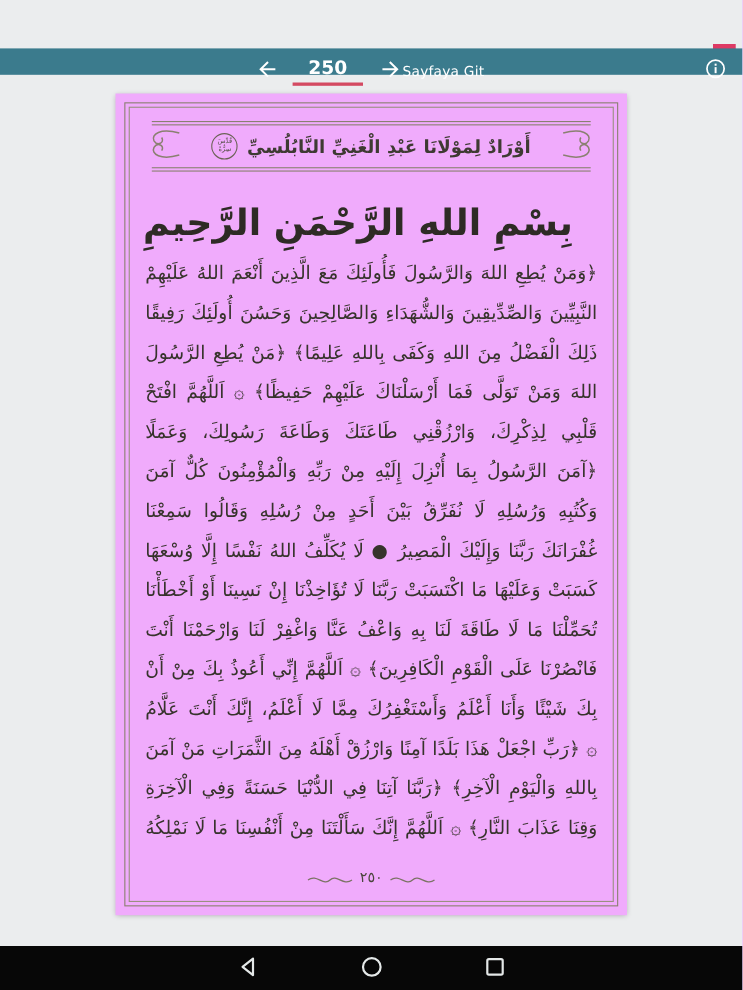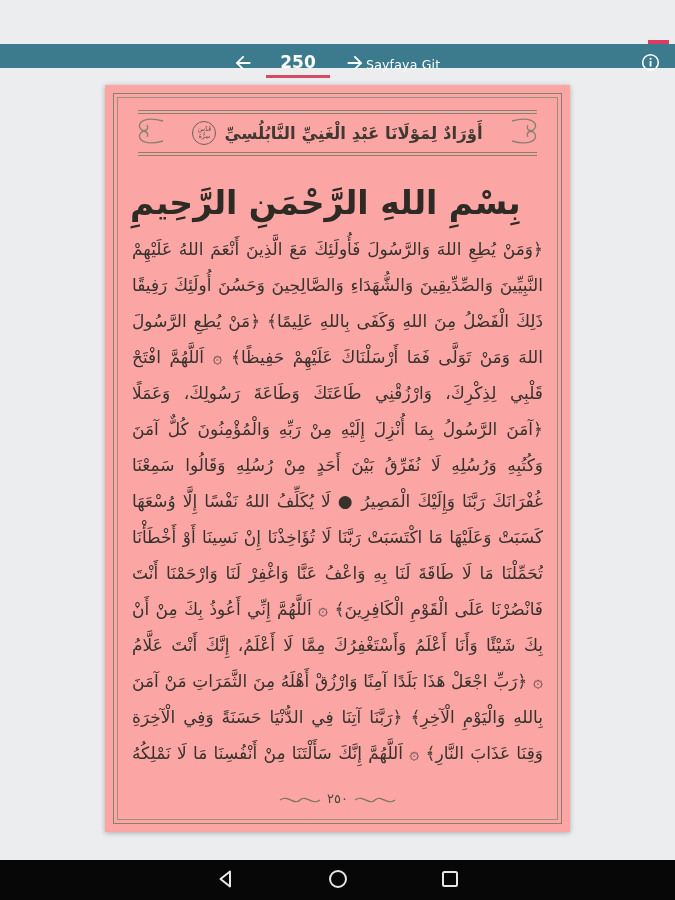--- a/index.html
+++ b/index.html
@@ -38,21 +38,21 @@
   .bookmark {
     position:absolute; left:648px; top:40px; width:21px; height:27px;
     background:#de3a64;
     clip-path:polygon(0 0, 100% 0, 100% 100%, 50% 70%, 0 100%);
     cursor:pointer; z-index:4;
   }
 
   
   .page {
     position:absolute; left:105px; top:85px; width:465px; height:747px;
-    background:#fca5a5;
+    background:#f0abfc;
     box-shadow:0 1px 5px rgba(0,0,0,.28);
   }
   .frame-outer {
     position:absolute; inset:8px;
     border:1.5px solid #8a8070;
   }
   .frame-inner {
     position:absolute; inset:3px;
     border:1px solid #9a907f;
     padding:10px 12px 6px 12px;

